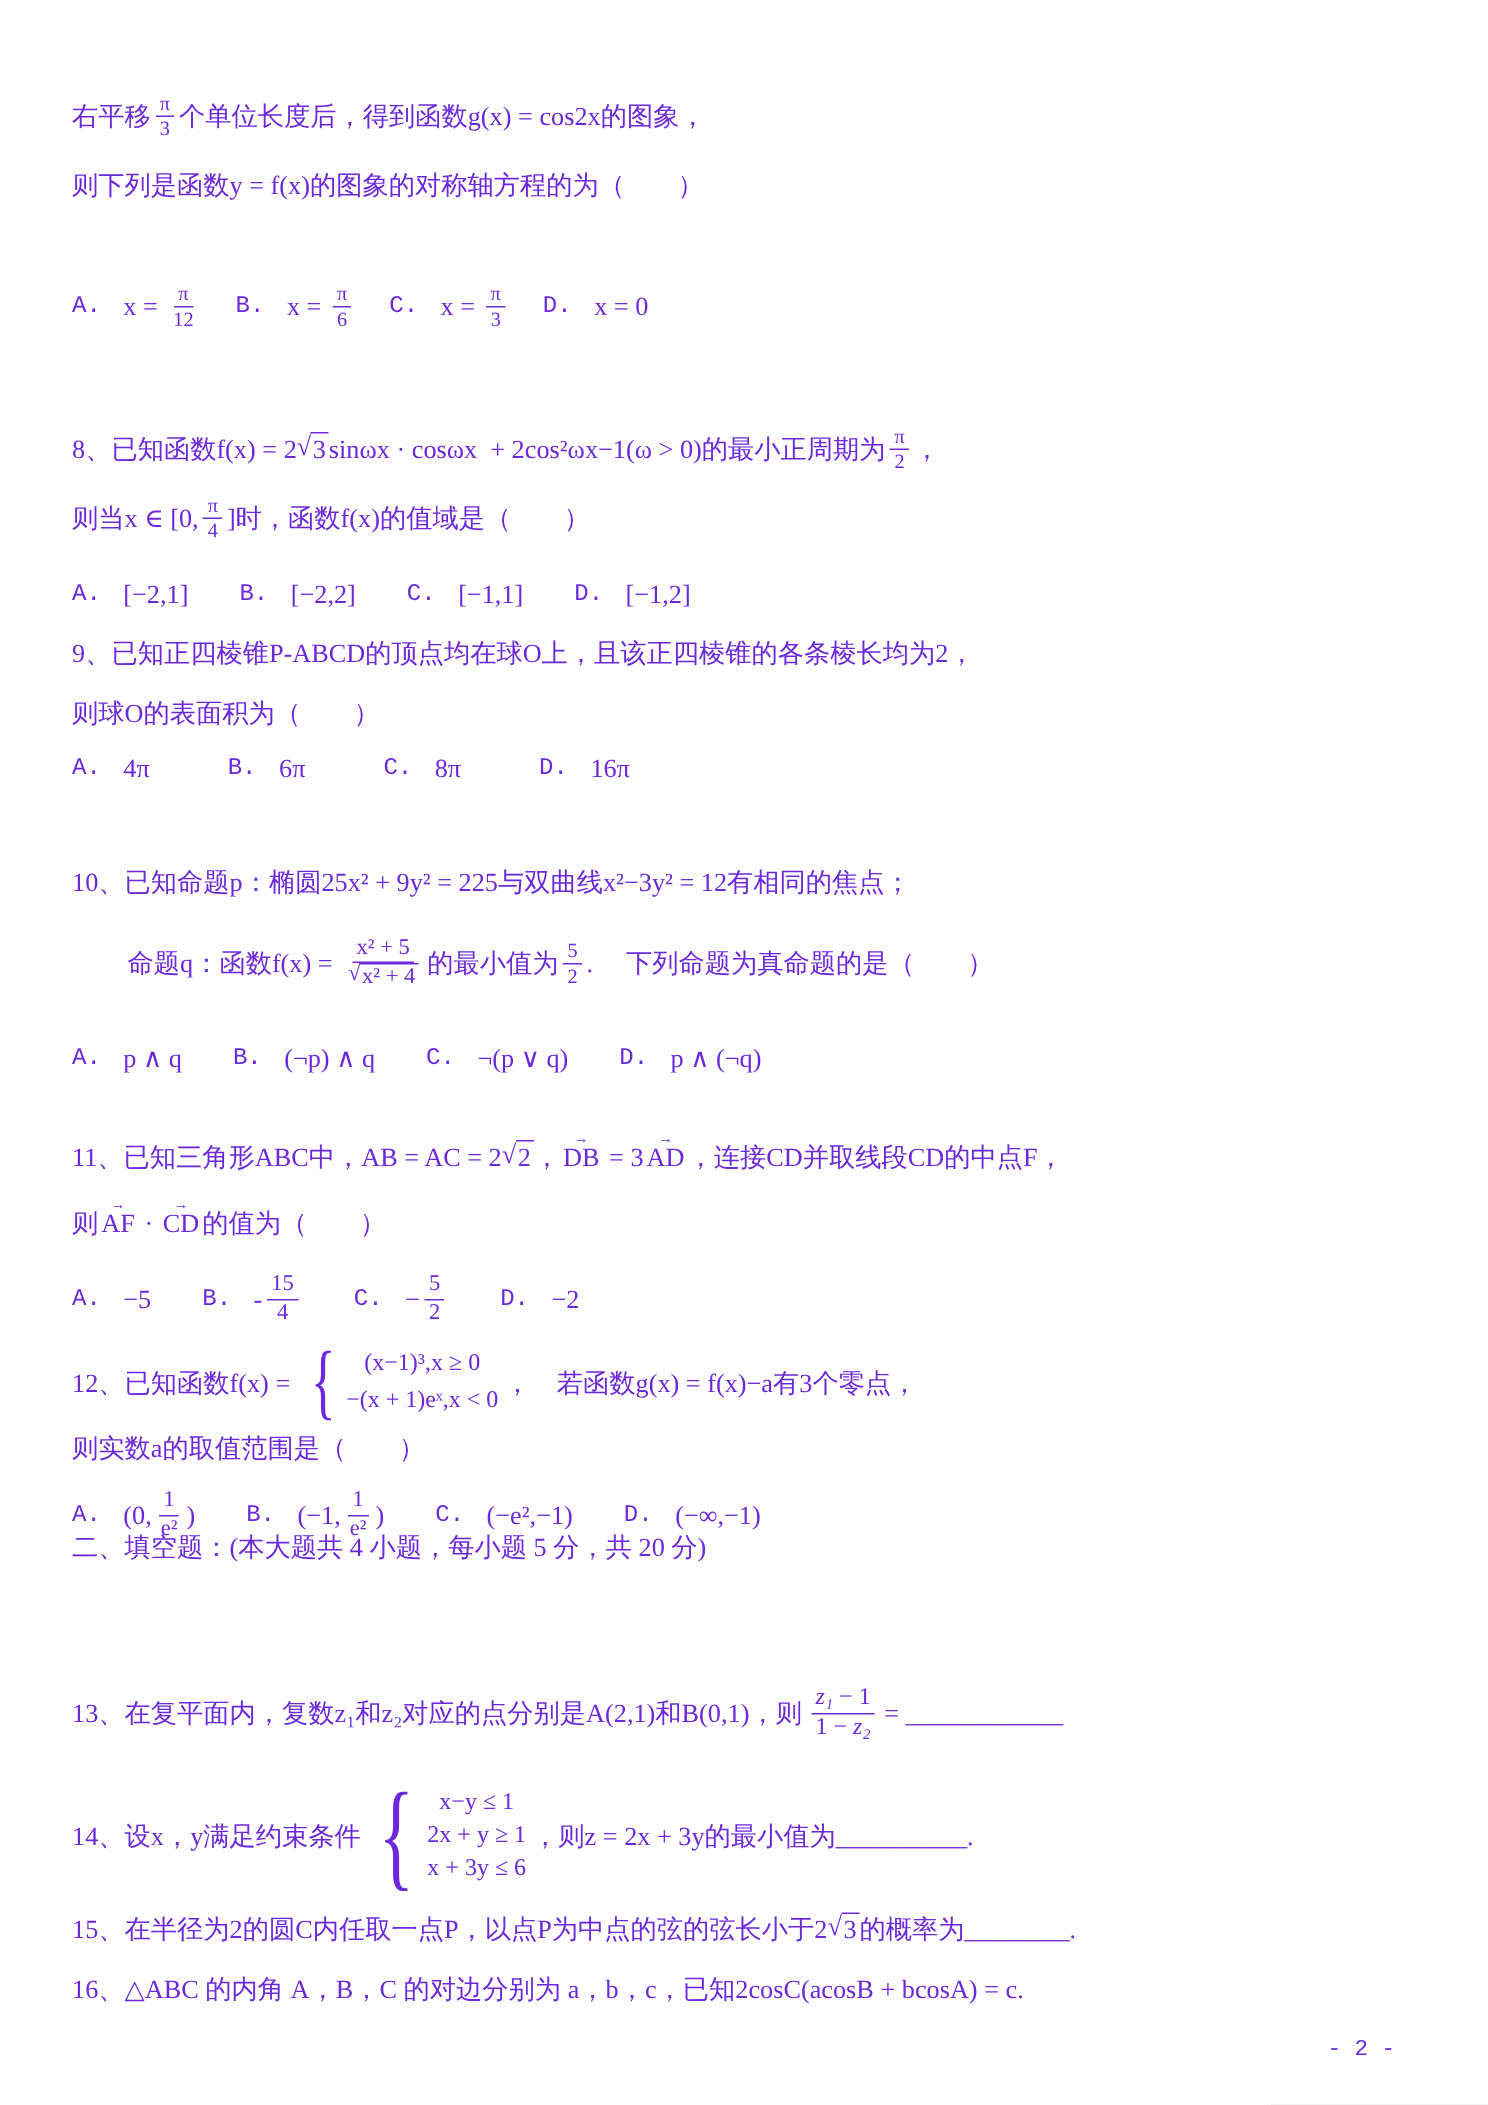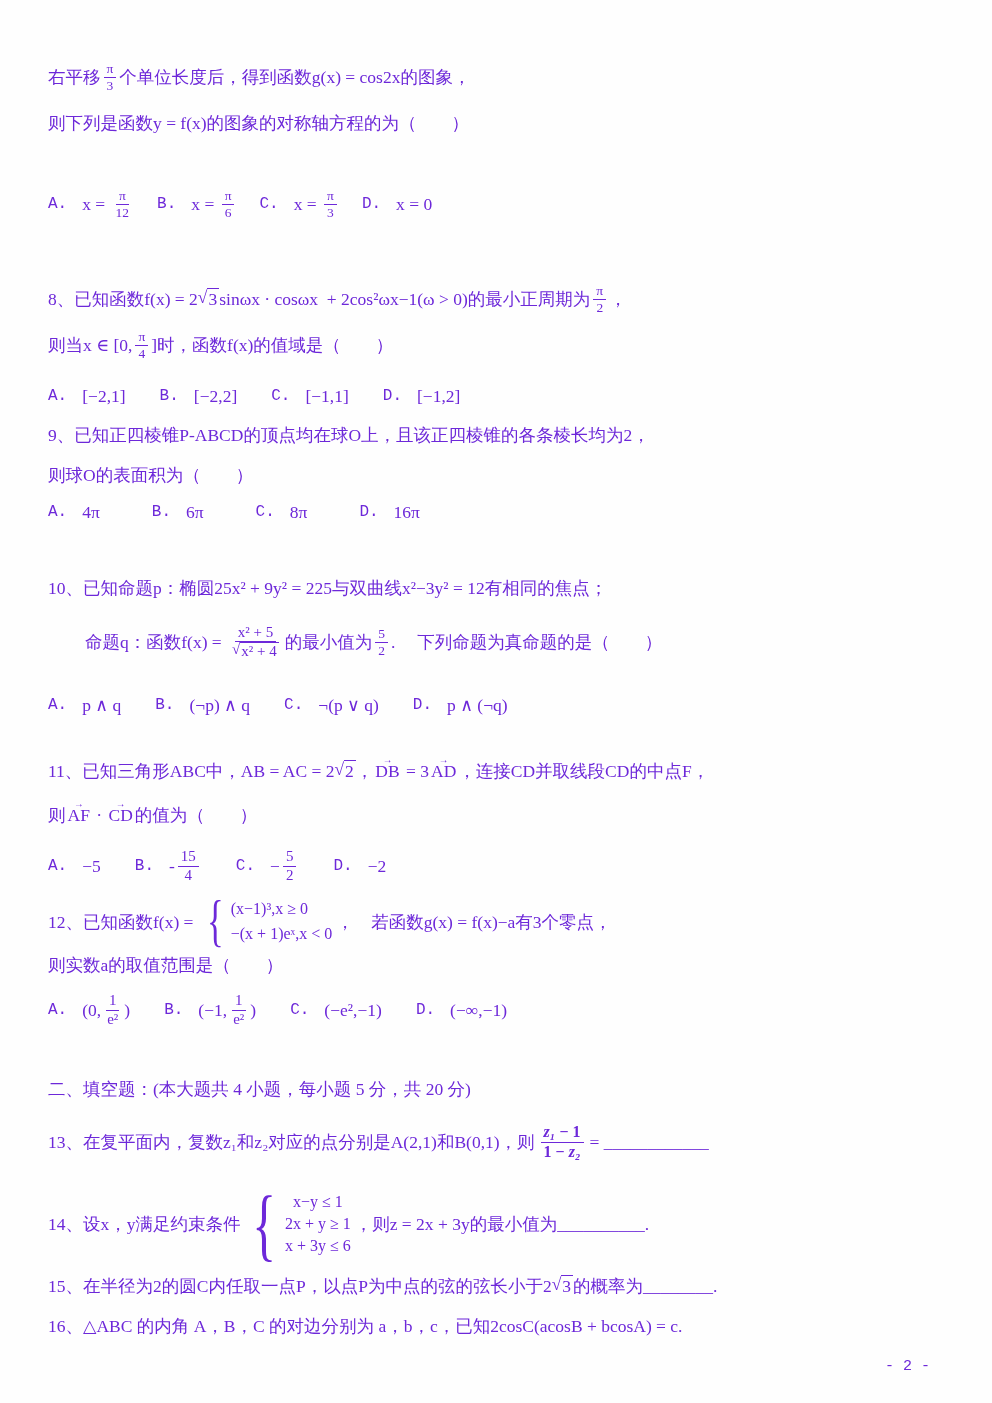--- a/index.html
+++ b/index.html
@@ -27,21 +27,21 @@
     align-items:center;
     text-align:center;
     font-size:13.5px;
     line-height:1.15;
     margin:0 3px;
   }
   .frac .num { display:block; border-bottom:1.2px solid currentColor; padding:0 3px; }
   .frac .den { display:block; padding:0 3px; }
   .frac.lg  { font-size:15px; }
   .frac.bold { font-weight:normal; font-size:15px; }
-  .frac.q13 { font-size:16px; font-weight:700; margin:0 6px;justify-content:space-between; }
+  .frac.q13 { font-size:16px; font-weight:400; margin:0 6px;justify-content:space-between; }
   
   .sqrt { display:inline-flex; align-items:flex-start; }
   .sqrt .rad { transform:translateY(-1px); }
   .sqrt .arg { border-top:1.2px solid currentColor; padding:0 2px 0 1px; }
   
   .vec { position:relative; display:inline-block; margin:0 2px; }
   .vec .arr {
     position:absolute; top:-0.62em; left:50%;
     transform:translateX(-50%);
     font-size:0.55em; line-height:1;
@@ -49,21 +49,21 @@
   
   .cases { display:inline-flex; align-items:center; margin:0 4px; }
   .cases .brace {
     font-weight:400; line-height:0.85;
     transform:scaleX(0.62);
     margin-right:2px;
   }
   .cases.two   .brace { font-size:56px; }
   .cases.three .brace { font-size:80px; }
   .cases .rows { display:flex; flex-direction:column; font-size:16px; }
-  .cases.two   .rows { line-height:1.55; }
+  .cases.two   .rows { line-height:1.55;align-items:center; }
   .cases.three .rows { line-height:1.38;text-align:center; }
   
   .opts { column-gap:32px; }
   .opts .opt { display:inline-flex; align-items:center; white-space:pre; }
   .opts .lbl { margin-right:15px; font-family:"Liberation Mono","DejaVu Sans Mono",monospace; font-size:16px; }
   .opts.gap-sm { column-gap:22px; }
   .opts.gap-md { column-gap:34px; }
   .opts.gap-lg { column-gap:52px; }
   .mvar { font-style:italic; }
   .footer {
@@ -214,21 +214,21 @@
     <span class="opt">
       <span class="lbl">B.</span>
       <span>(−1,</span>
       <span class="frac lg"><span class="num">1</span><span class="den">e²</span></span>
       <span>)</span>
     </span>
     <span class="opt"><span class="lbl">C.</span><span>(−e²,−1)</span></span>
     <span class="opt"><span class="lbl">D.</span><span>(−∞,−1)</span></span>
   </div>
 
-  <div class="line" style="top:1076px;height:26px">
+  <div class="line" style="top:1018px;height:26px">
     <span>二、填空题：(本大题共 4 小题，每小题 5 分，共 20 分)</span>
   </div>
 
   <div class="line" style="top:1115px;height:54px">
     <span>13、在复平面内，复数z₁和z₂对应的点分别是A(2,1)和B(0,1)，则</span>
     <span class="frac q13">
       <span class="num"><span class="mvar">z₁</span><span> − 1</span></span>
       <span class="den"><span>1 − </span><span class="mvar">z₂</span></span>
     </span>
     <span>= </span>

